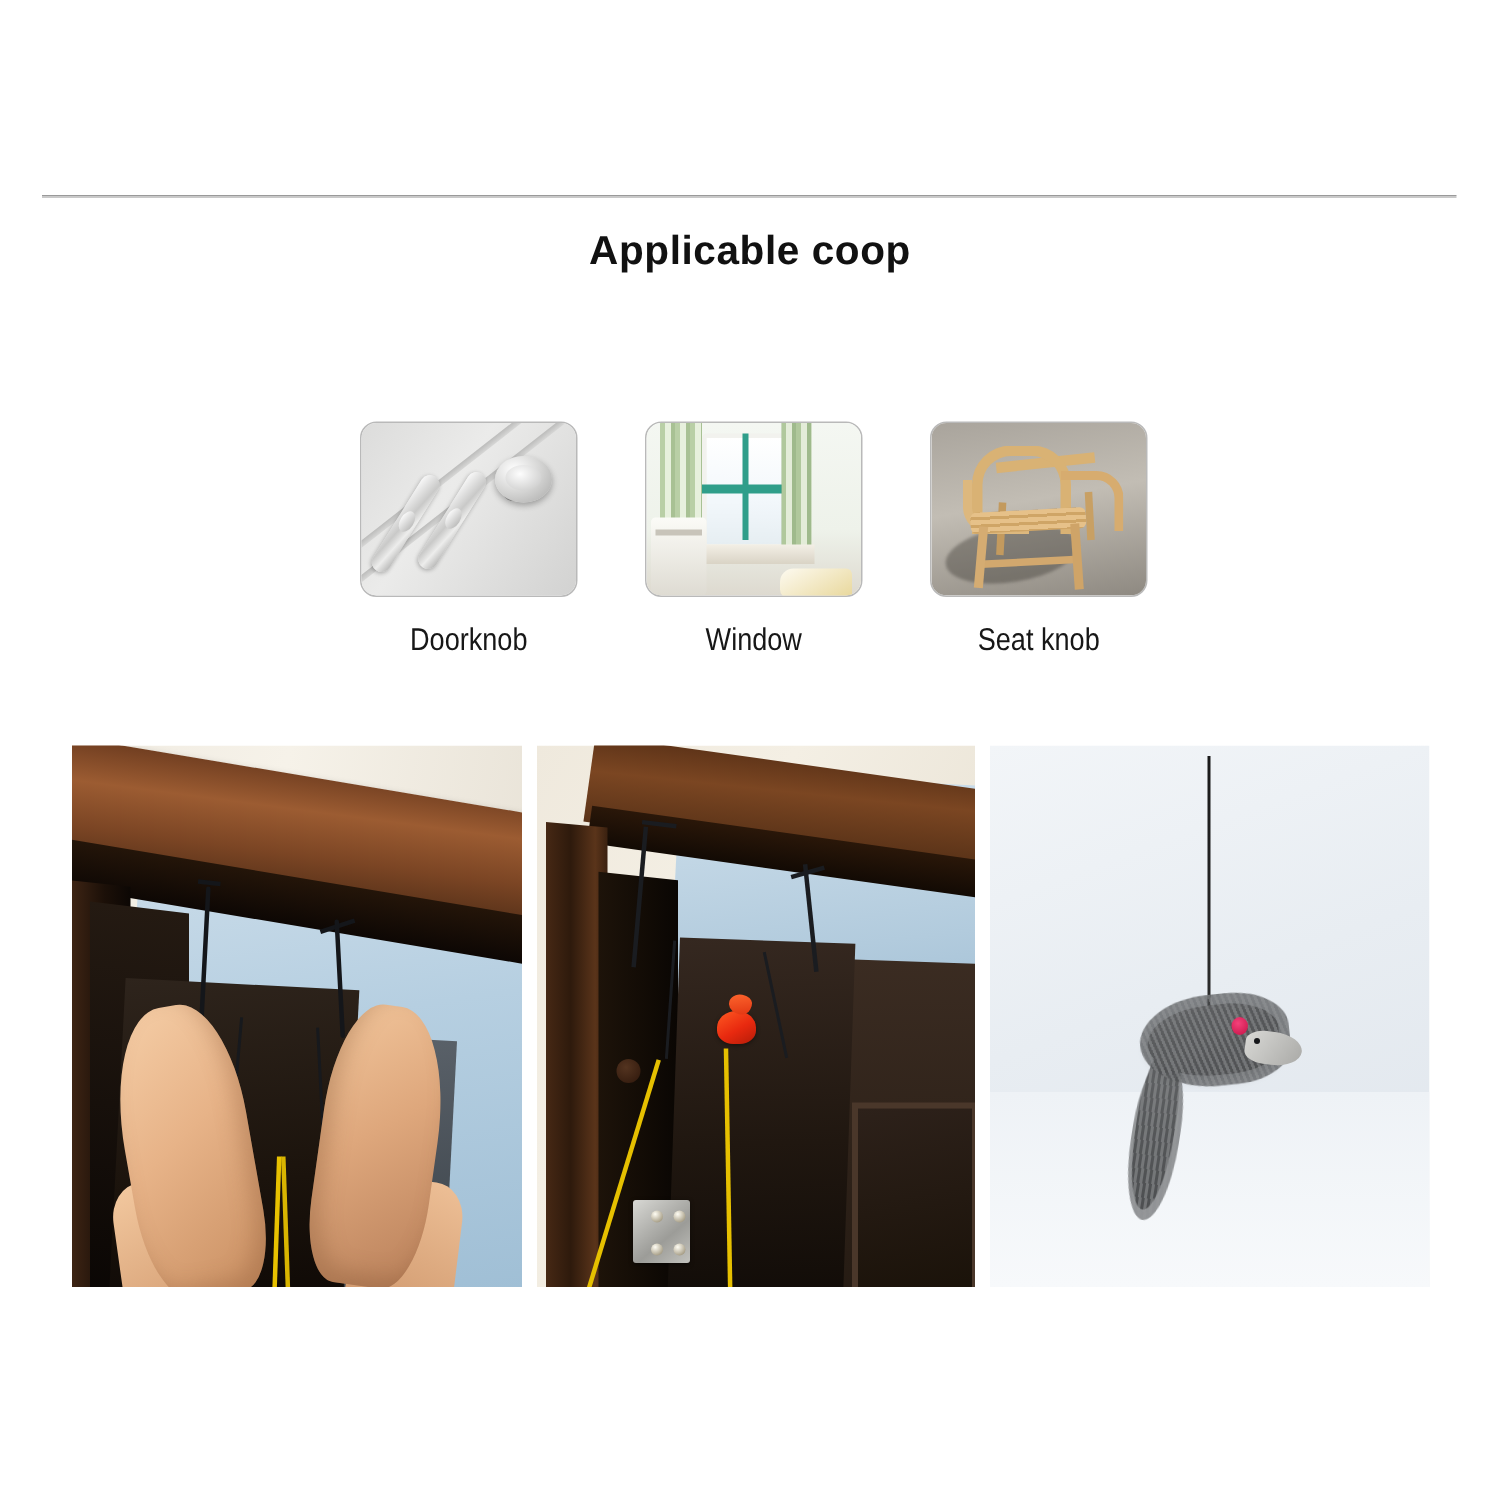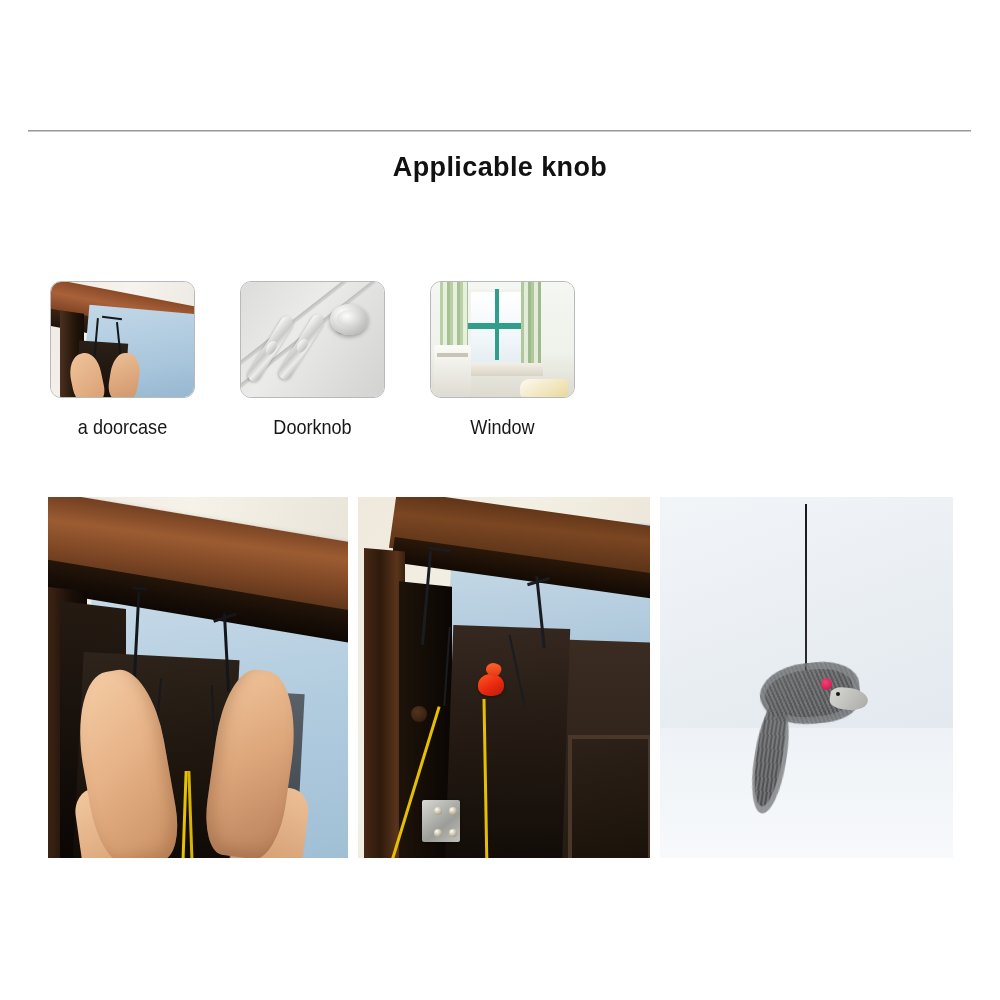--- a/index.html
+++ b/index.html
@@ -326,42 +326,24 @@
                  background:repeating-linear-gradient(86deg,rgba(125,127,129,.8) 0 2px,rgba(80,82,84,.6) 2px 4px);
                  border-radius:44% 44% 50% 50%; transform:rotate(9deg); filter:blur(.5px); }
 </style>
 </head>
 <body>
 
 <div class="page">
 
   <div class="top-divider"></div>
 
-  <div class="heading">Applicable knob</div>
+  <div class="heading">Applicable coop</div>
 
   <div class="thumb-strip">
 
-    <div class="thumb-cell" style="left:0px;">
-      <div class="thumb-frame">
-        <div class="thumb-art">
-          <div class="t1-wall"></div>
-          <div class="t1-beam"></div>
-          <div class="t1-beam2"></div>
-          <div class="t1-glass"></div>
-          <div class="t1-jamb"></div>
-          <div class="t1-dark"></div>
-          <div class="t1-wire3"></div>
-          <div class="t1-wire1"></div>
-          <div class="t1-wire2"></div>
-          <div class="t1-hand-a"></div>
-          <div class="t1-hand-b"></div>
-        </div>
-      </div>
-      <div class="thumb-label">a doorcase</div>
-    </div>
 
     <div class="thumb-cell" style="left:190px;">
       <div class="thumb-frame">
         <div class="thumb-art">
           <div class="t2-bg"></div>
           <div class="t2-groove t2-g1"></div>
           <div class="t2-groove t2-g2"></div>
           <div class="t2-handle t2-h1">
               <div class="t2-hbulge"></div>
             </div>
@@ -386,20 +368,39 @@
           <div class="t3-curtainR"></div>
           <div class="t3-sill"></div>
           <div class="t3-bed"></div>
           <div class="t3-bedrail"></div>
           <div class="t3-pillow"></div>
         </div>
       </div>
       <div class="thumb-label">Window</div>
     </div>
 
+    <div class="thumb-cell" style="left:570px;">
+      <div class="thumb-frame">
+        <div class="thumb-art">
+          <div class="t4-bg"></div>
+          <div class="t4-shadow"></div>
+          <div class="t4-backbar"></div>
+          <div class="t4-back"></div>
+          <div class="t4-legBL"></div>
+          <div class="t4-legBR"></div>
+          <div class="t4-armL"></div>
+          <div class="t4-armR"></div>
+          <div class="t4-seat"></div>
+          <div class="t4-stretch"></div>
+          <div class="t4-legFL"></div>
+          <div class="t4-legFR"></div>
+        </div>
+      </div>
+      <div class="thumb-label">Seat knob</div>
+    </div>
 
 
   </div>
 
   <div class="photo-row">
 
     <div class="photo p1">
       <div class="a1-wall"></div>
       <div class="a1-glass"></div>
       <div class="a1-beam"></div>

